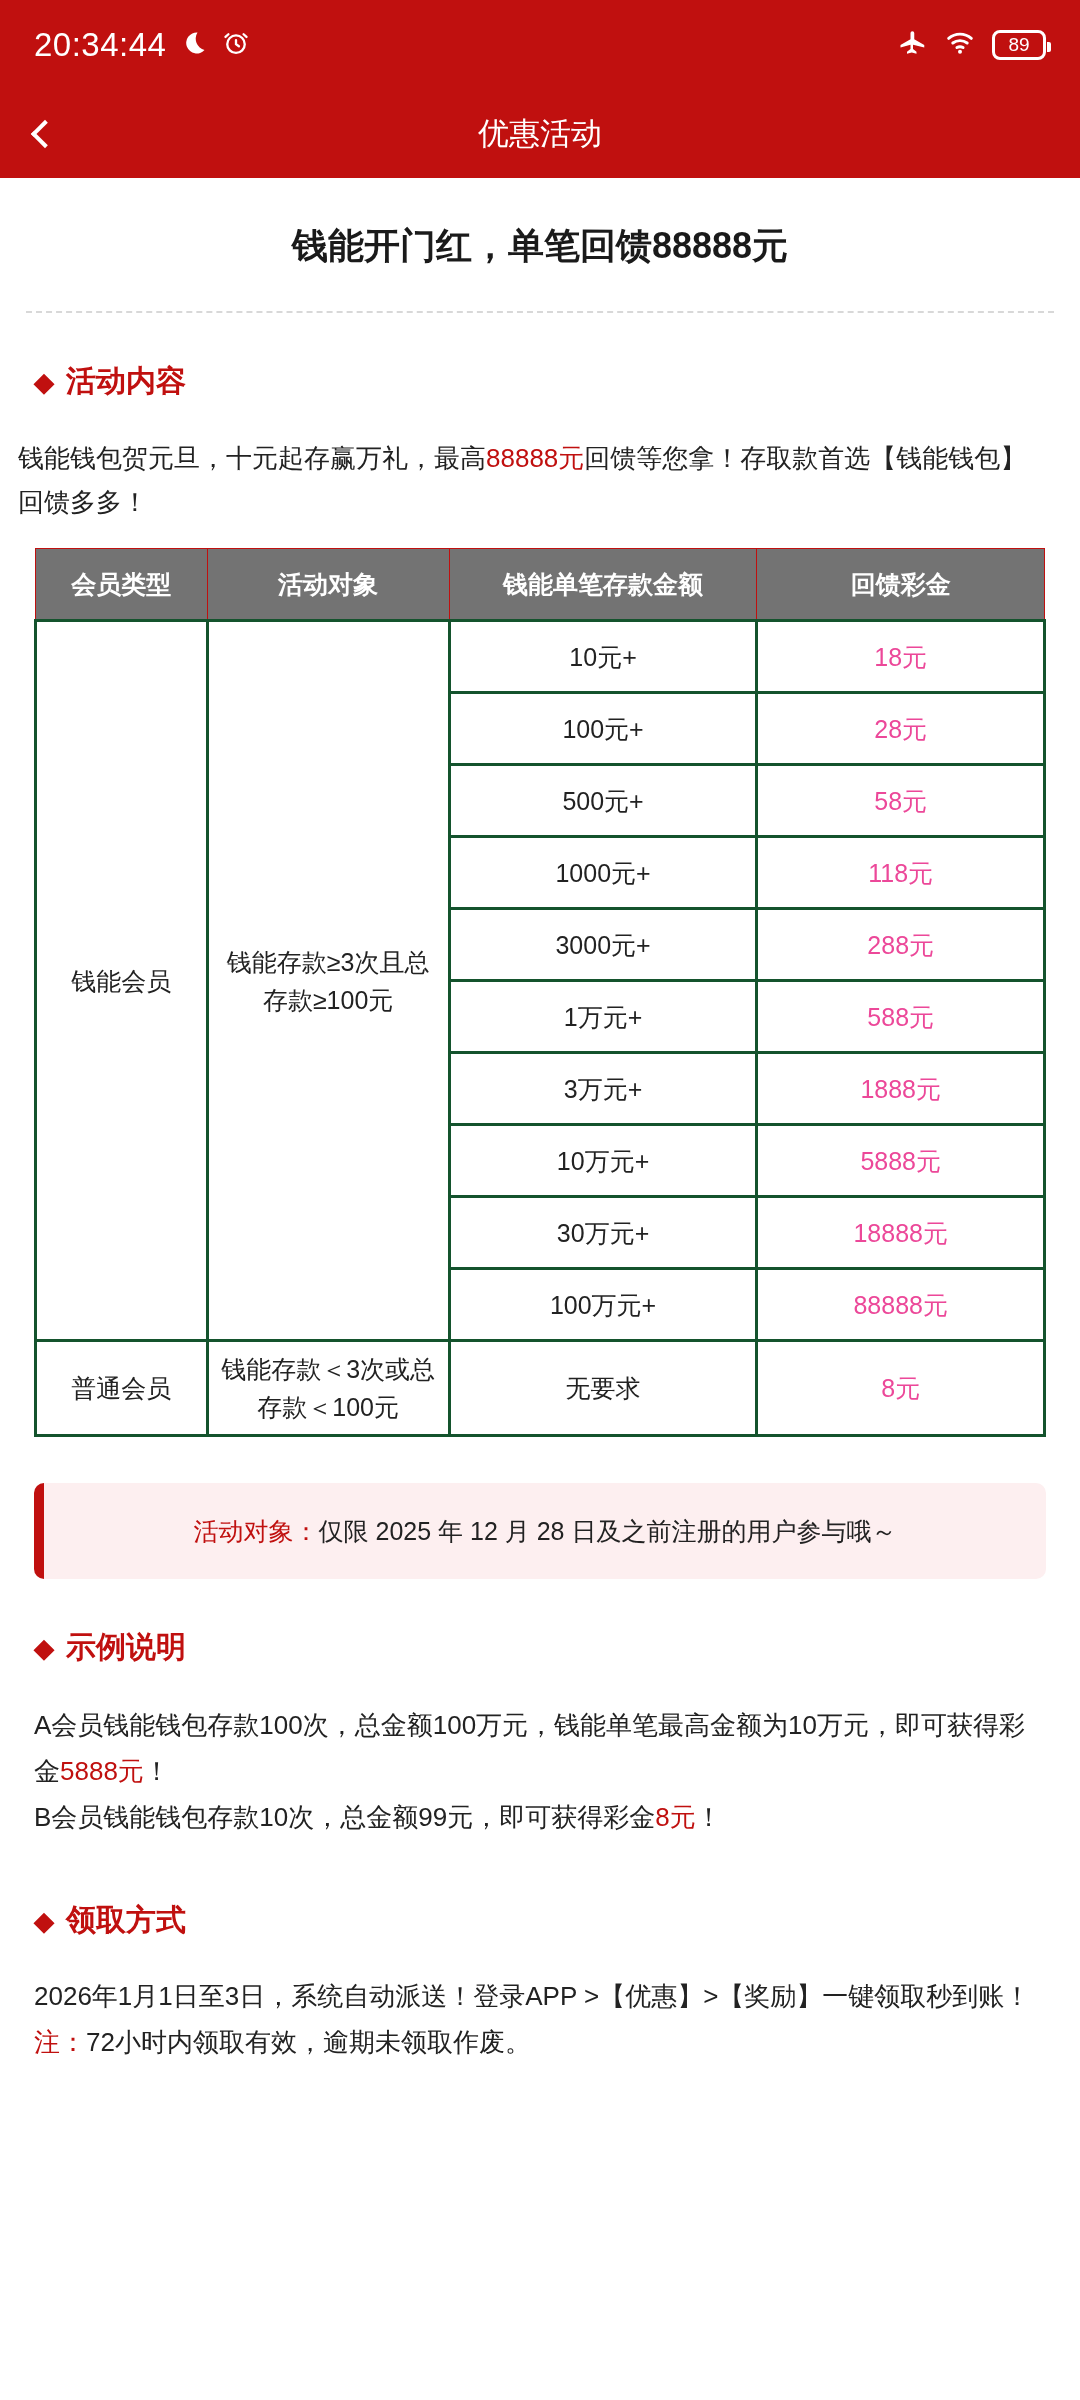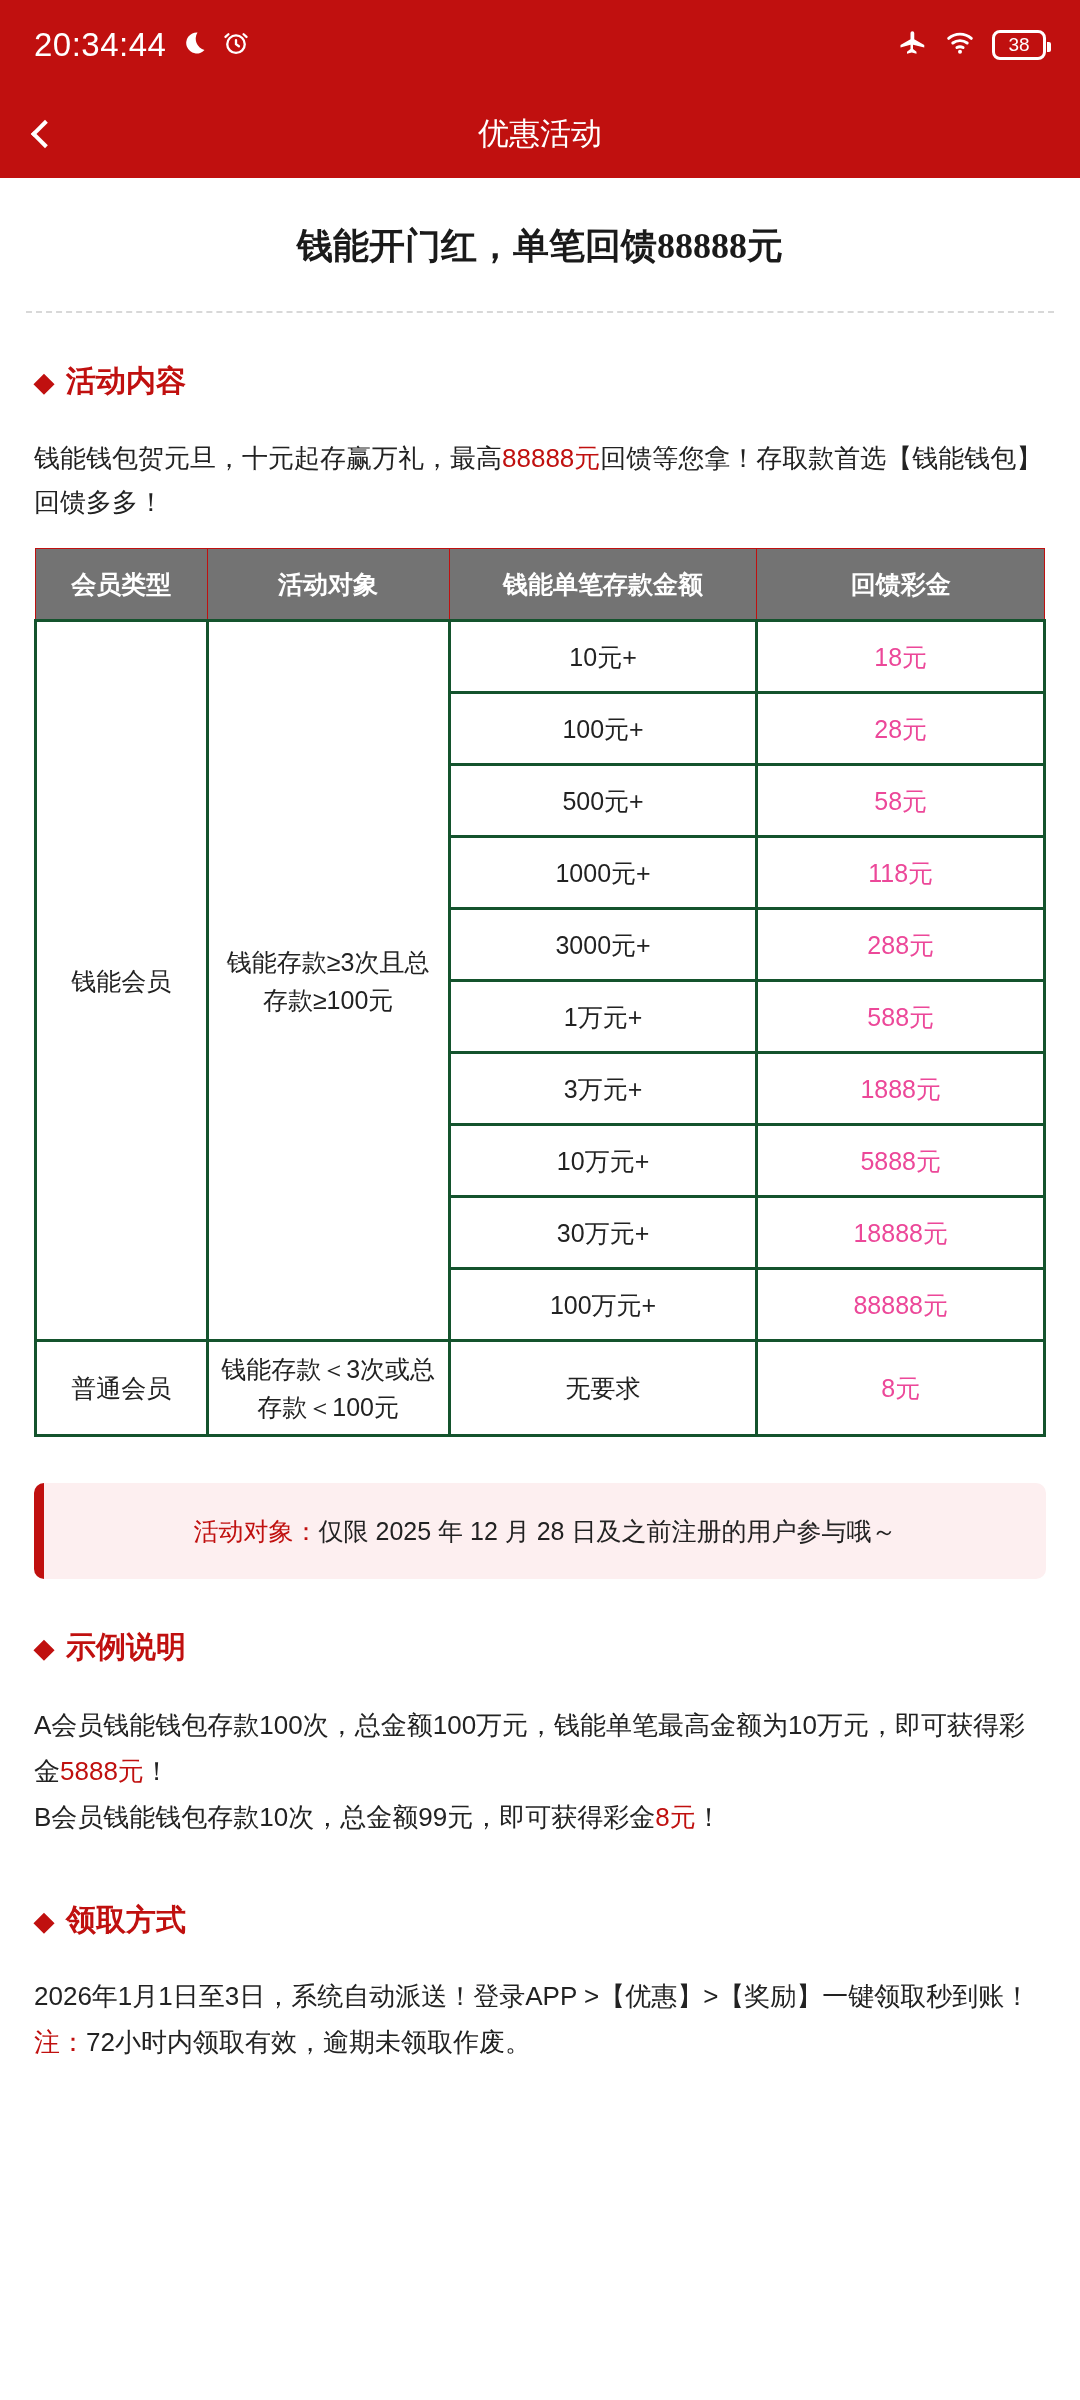--- a/index.html
+++ b/index.html
@@ -71,21 +71,20 @@
 
   
   .page { padding: 0 0 0 0; }
 
   .headline {
     text-align: center;
     font-size: 36px;
     font-weight: bold;
     color: #1a1a1a;
     padding: 44px 40px 40px;
-    font-family: Liberation Serif, serif;
   }
   .dashed {
     border-top: 2px dashed #d8d8d8;
     margin: 0 26px;
   }
 
   .section-title {
     display: flex;
     align-items: center;
     gap: 12px;
@@ -97,21 +96,21 @@
   .diamond {
     color: #c0100f;
     font-size: 26px;
     line-height: 1;
   }
 
   .para {
     font-size: 26px;
     color: #222222;
     line-height: 44px;
-    padding: 34px 34px 0 34px;
+    padding: 34px 34px 0 18px;
   }
   .para .hl { color: #c0100f; }
 
   
   .tablewrap { padding: 24px 34px 0 34px; }
   table {
     width: 100%;
     border-collapse: collapse;
     table-layout: fixed;
   }
@@ -197,21 +196,21 @@
     </span>
     <span class="ic">
       <svg width="32" height="32" viewBox="0 0 24 24">
         <path d="M3.5 8.5a13 13 0 0 1 17 0" stroke="#ffffff" stroke-width="2.2" fill="none" stroke-linecap="round"></path>
         <path d="M6.6 12a9 9 0 0 1 10.8 0" stroke="#ffffff" stroke-width="2.2" fill="none" stroke-linecap="round"></path>
         <path d="M9.7 15.4a5 5 0 0 1 4.6 0" stroke="#ffffff" stroke-width="2.2" fill="none" stroke-linecap="round"></path>
         <circle cx="12" cy="18.6" r="1.5" fill="#ffffff"></circle>
       </svg>
     </span>
     <span class="battery">
-      <span>38</span>
+      <span>89</span>
     </span>
   </div>
 </div>
 
 <div class="titlebar">
   <div class="back-btn">
     <span class="chev"></span>
   </div>
   <div class="titlebar-title">优惠活动</div>
 </div>

